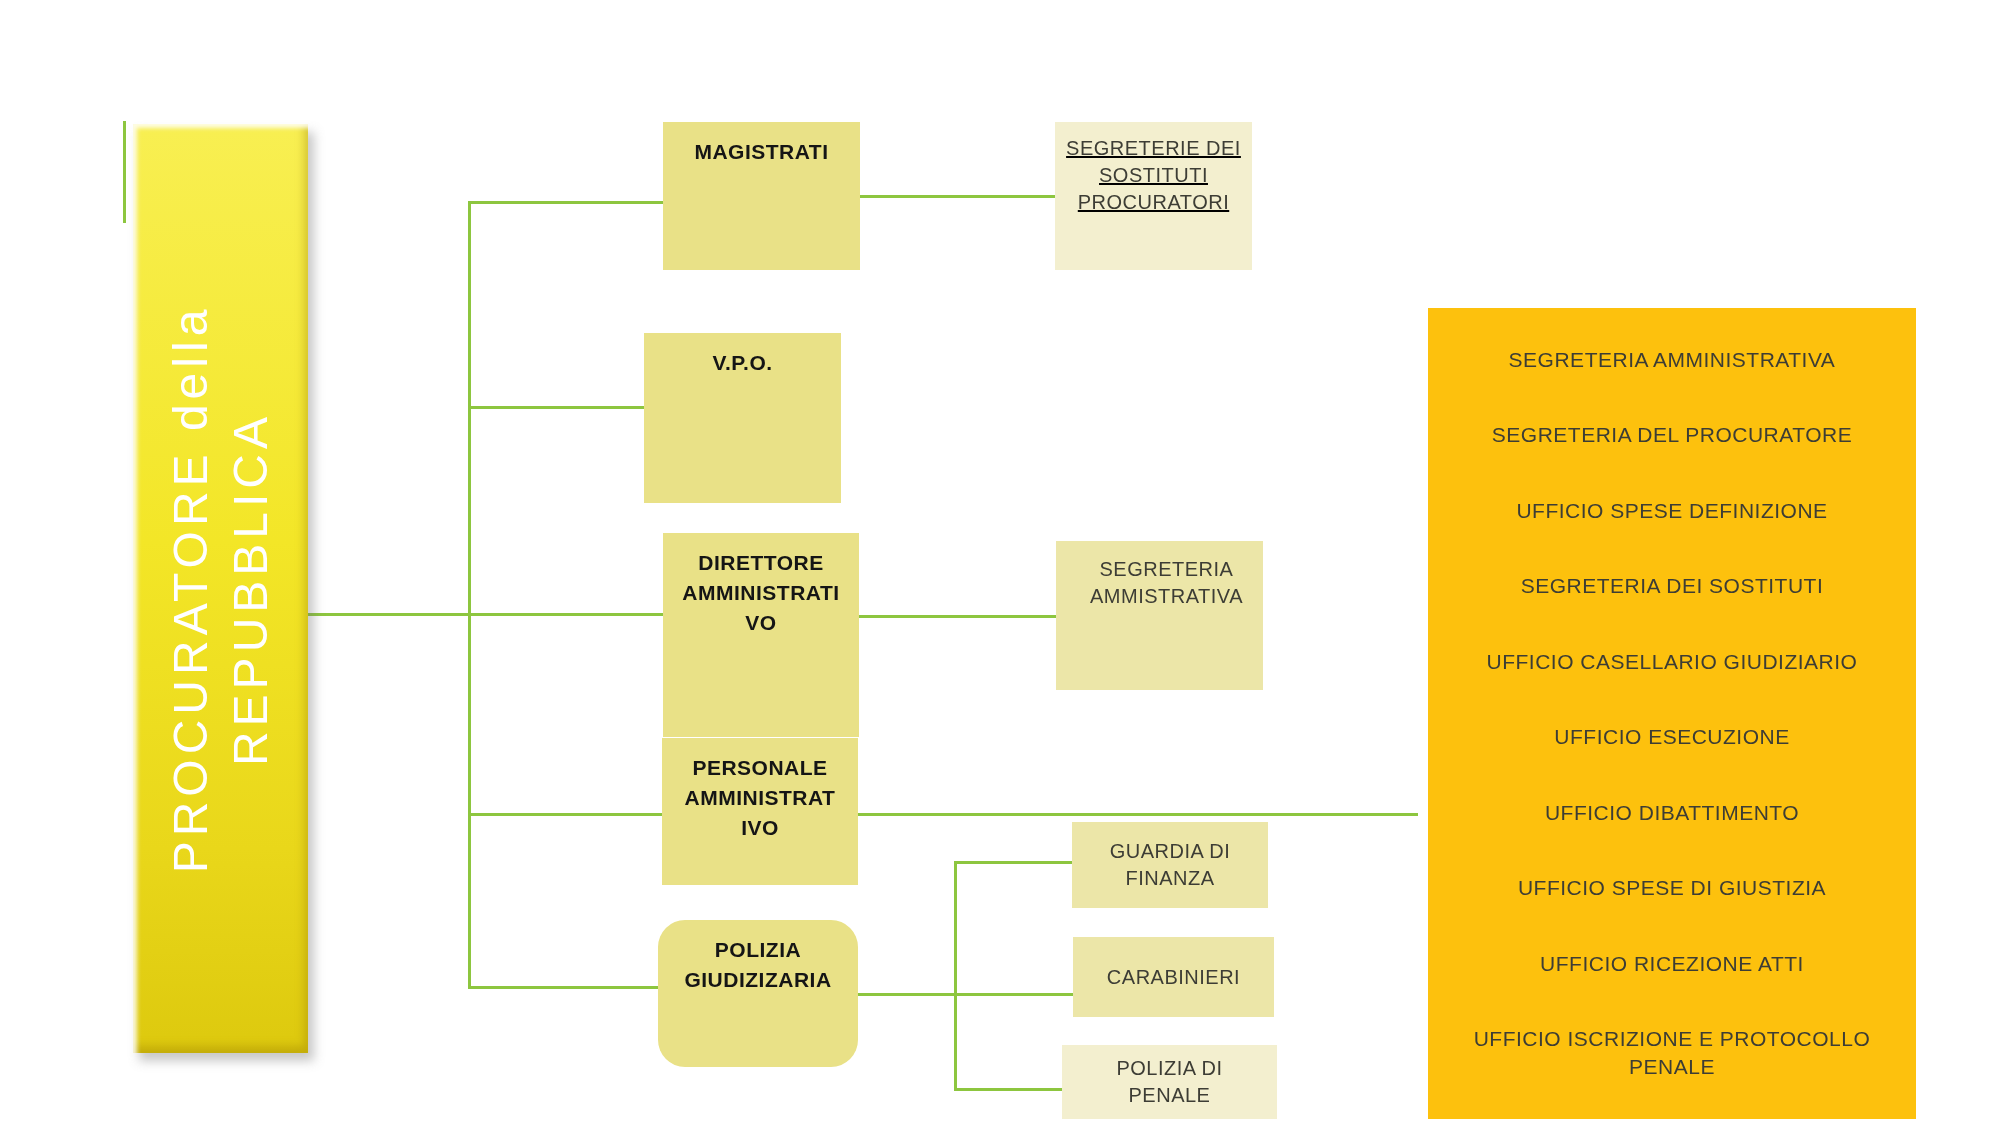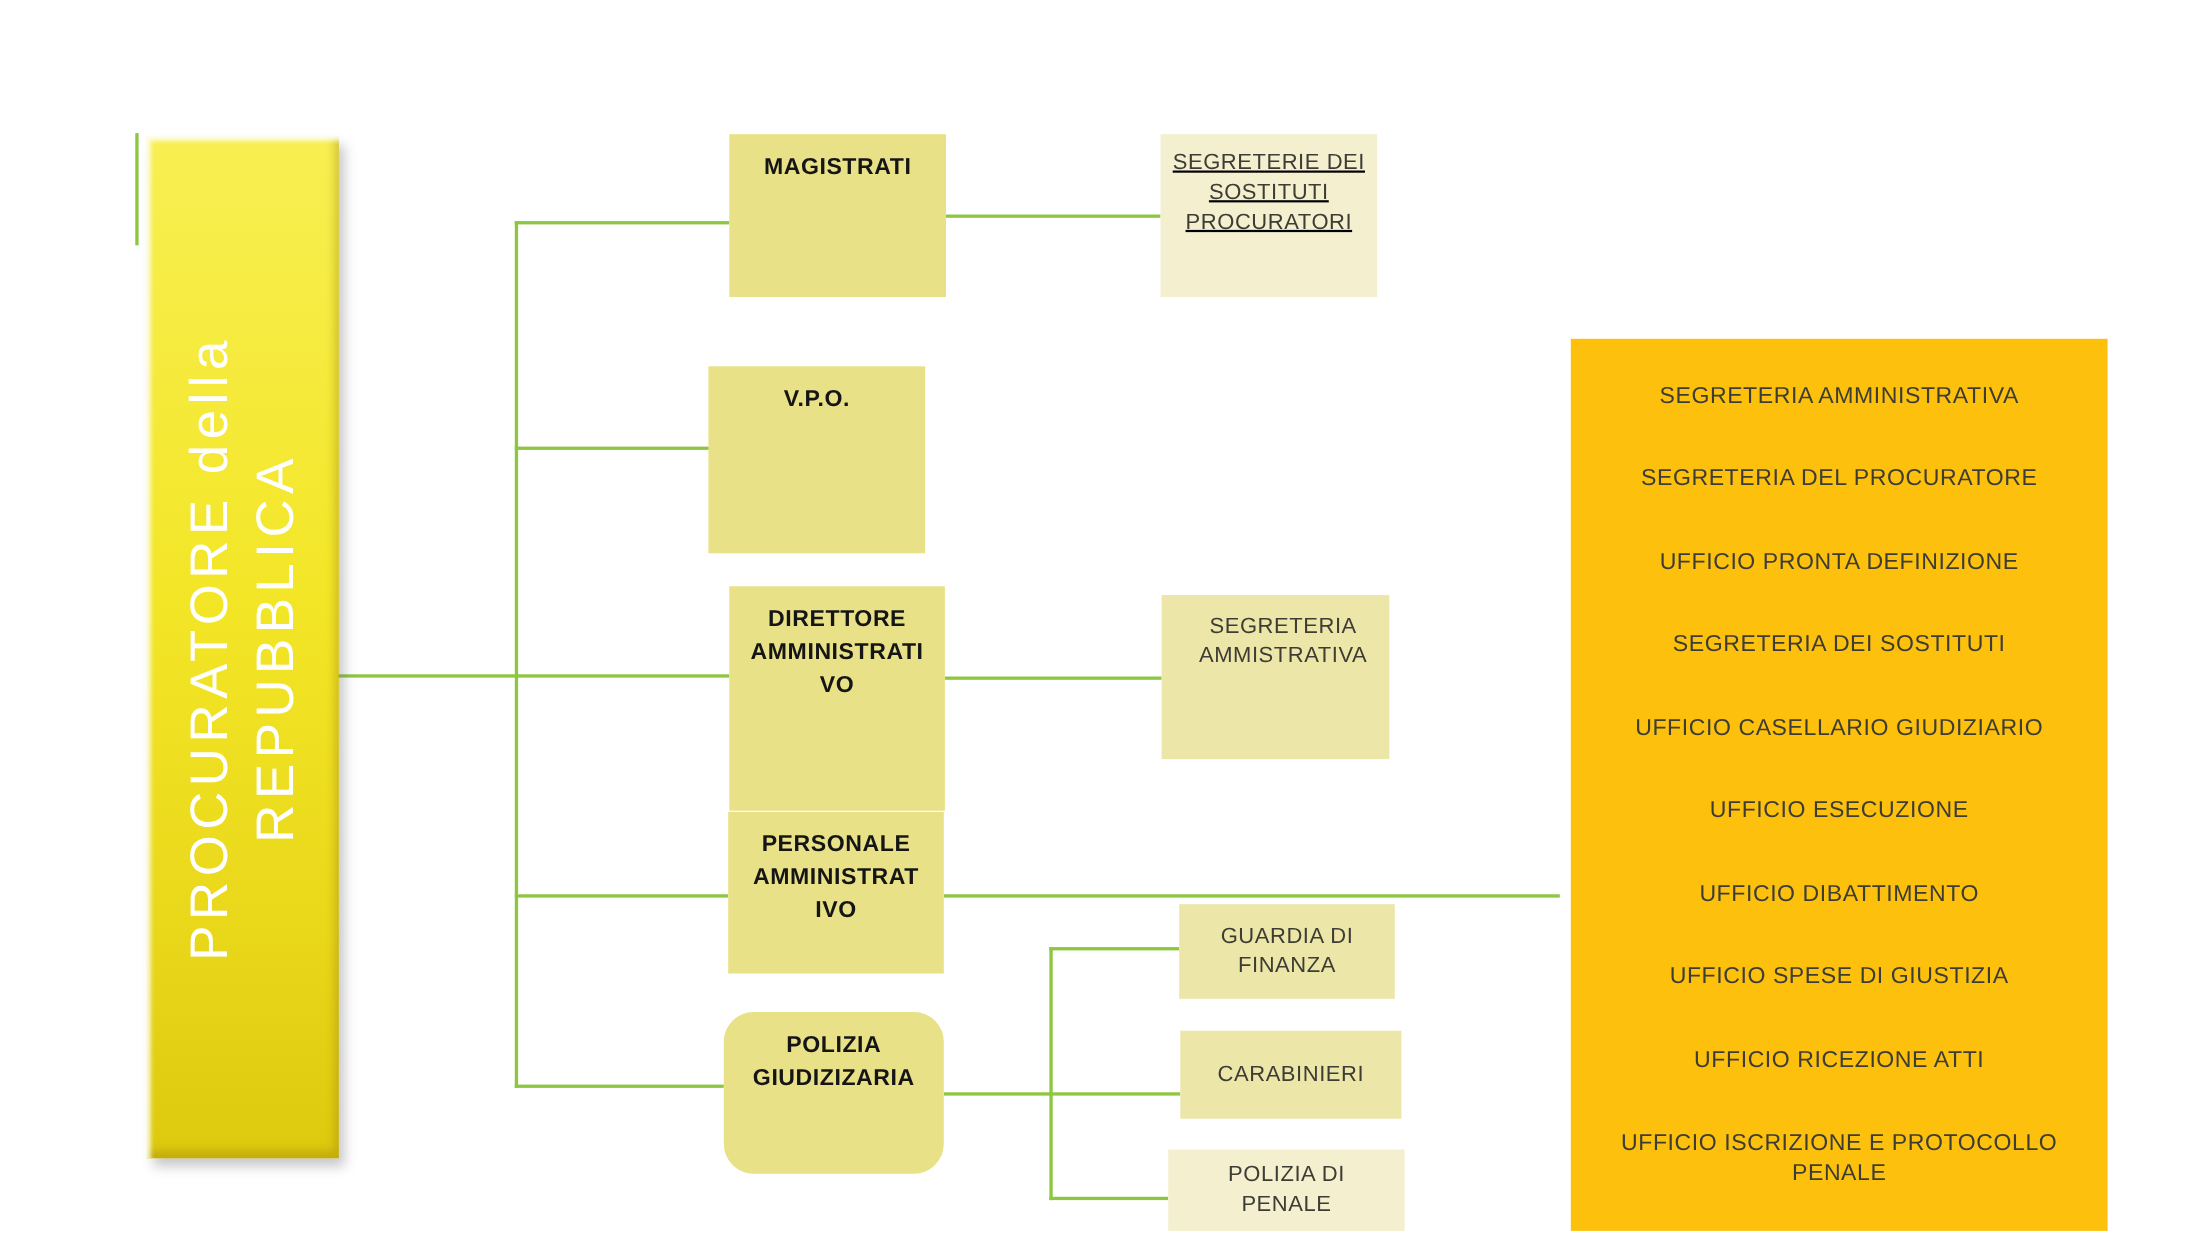--- a/index.html
+++ b/index.html
@@ -135,21 +135,21 @@
   </div>
 
   <div class="box cream plain-label center-align" style="left:1062px;top:1045px;width:215px;height:74px;">
     <div class="box-label">POLIZIA DI
 PENALE</div>
   </div>
 
   <div class="uffici-panel">
     <div class="uffici-item">SEGRETERIA AMMINISTRATIVA</div>
     <div class="uffici-item">SEGRETERIA DEL PROCURATORE</div>
-    <div class="uffici-item">UFFICIO PRONTA DEFINIZIONE</div>
+    <div class="uffici-item">UFFICIO SPESE DEFINIZIONE</div>
     <div class="uffici-item">SEGRETERIA DEI SOSTITUTI</div>
     <div class="uffici-item">UFFICIO CASELLARIO GIUDIZIARIO</div>
     <div class="uffici-item">UFFICIO ESECUZIONE</div>
     <div class="uffici-item">UFFICIO DIBATTIMENTO</div>
     <div class="uffici-item">UFFICIO SPESE DI GIUSTIZIA</div>
     <div class="uffici-item">UFFICIO RICEZIONE ATTI</div>
     <div class="uffici-item">UFFICIO ISCRIZIONE E PROTOCOLLO PENALE</div>
   </div>
 
 </div>

